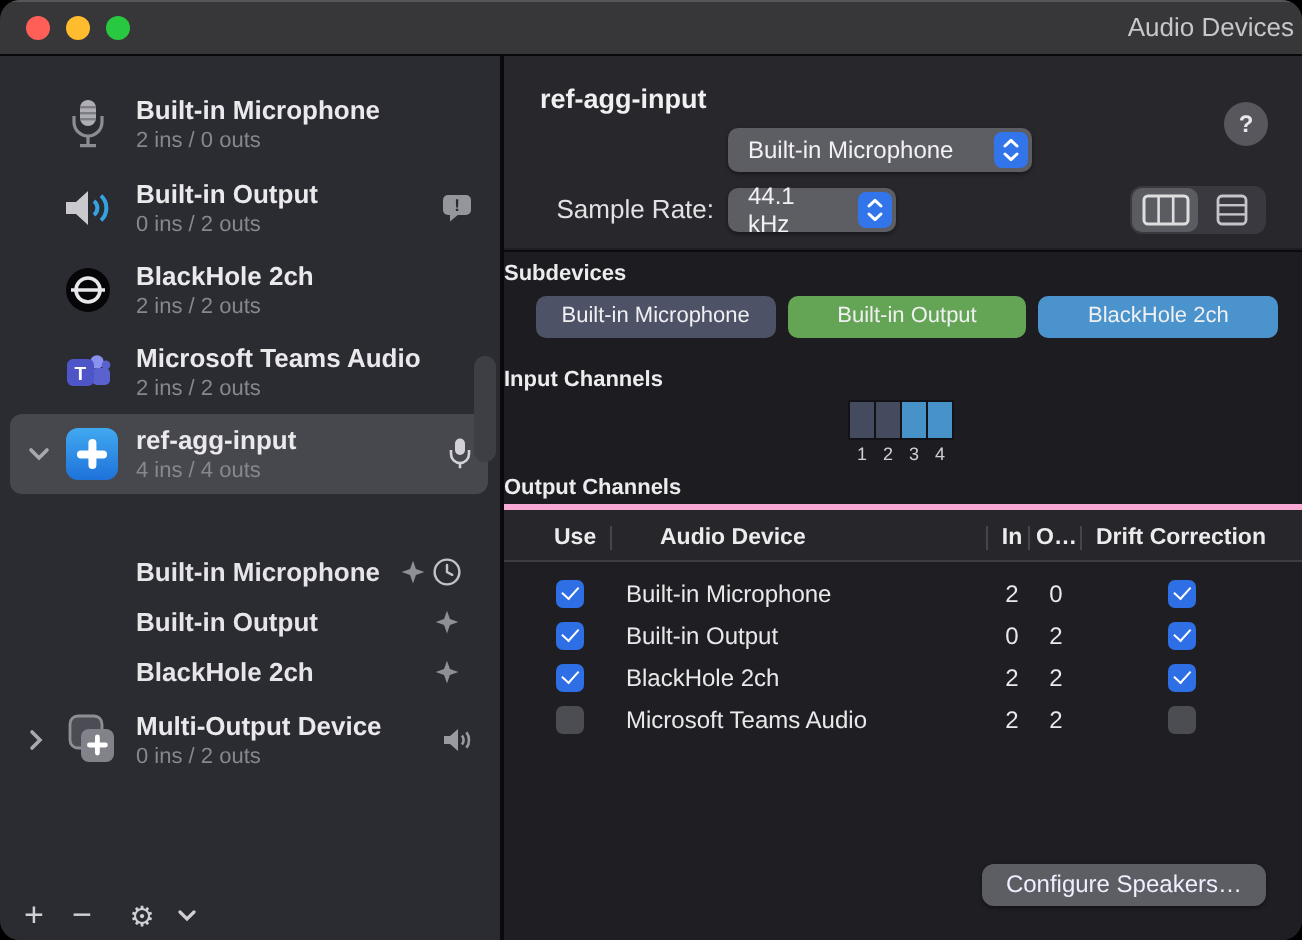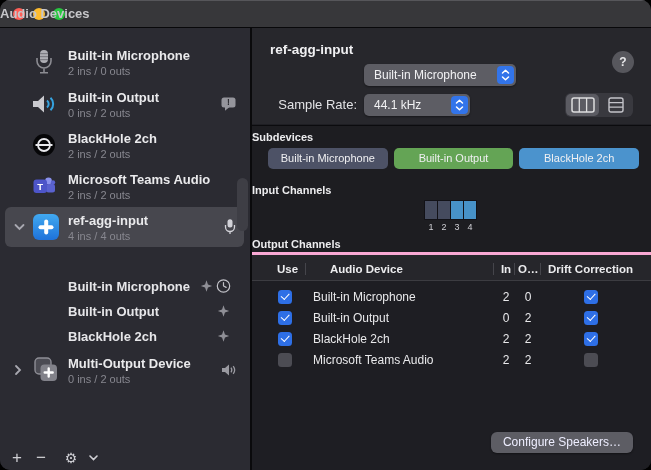--- a/index.html
+++ b/index.html
@@ -1,21 +1,21 @@
 <!DOCTYPE html>
 <html><head>
 <meta charset="utf-8">
 <style>
   html,body{margin:0;padding:0;background:#000;}
   *{box-sizing:border-box;font-family:"Liberation Sans","DejaVu Sans",sans-serif;}
   .window{position:relative;width:651px;height:470px;background:#1e1e23;border-radius:10px;overflow:hidden;}
 
   
   .titlebar{position:absolute;left:0;top:0;right:0;height:28px;background:#37373a;border-bottom:1px solid #08080a;box-shadow:inset 0 1px 0 #56565a;}
-  .title{position:absolute;left:0;right:4px;top:0;height:28px;line-height:28px;text-align:left;color:#c7c7ca;font-size:13px;font-weight:bold;}
+  .title{position:absolute;left:0;right:4px;top:0;height:28px;line-height:28px;text-align:right;color:#c7c7ca;font-size:13px;font-weight:normal;}
   .tl{position:absolute;top:8px;width:12px;height:12px;border-radius:50%;}
   .tl.close{left:13px;background:#ff5f57;}
   .tl.min{left:33px;background:#febc2e;}
   .tl.zoomb{left:53px;background:#28c840;}
 
   
   .sidebar{position:absolute;left:0;top:28px;width:250px;bottom:0;background:#2b2b32;}
   .vsep{position:absolute;left:250px;top:28px;bottom:0;width:2px;background:#0a0a0c;}
   .side-row{position:absolute;left:0;width:250px;height:40px;cursor:default;}
   .side-row.sel::before{content:"";position:absolute;left:5px;right:6px;top:0;bottom:0;background:#47474e;border-radius:6px;}
@@ -264,21 +264,21 @@
       <span>Built-in Microphone</span>
       <span class="cap">
         <svg width="9" height="12" viewBox="0 0 9 12">
             <path d="M1.5 4 L4.5 1.2 L7.5 4" stroke="#fff" stroke-width="1.5" fill="none" stroke-linecap="round" stroke-linejoin="round"></path>
             <path d="M1.5 8 L4.5 10.8 L7.5 8" stroke="#fff" stroke-width="1.5" fill="none" stroke-linecap="round" stroke-linejoin="round"></path>
           </svg>
       </span>
     </div>
 
     <div class="form-label" style="top:69px">Sample Rate:</div>
-    <div class="popup" style="left:112px;top:66px;width:106px;padding-right:36px">
+    <div class="popup" style="left:112px;top:66px;width:84px;padding-right:36px">
       <span>44.1 kHz</span>
       <span class="cap">
         <svg width="9" height="12" viewBox="0 0 9 12">
             <path d="M1.5 4 L4.5 1.2 L7.5 4" stroke="#fff" stroke-width="1.5" fill="none" stroke-linecap="round" stroke-linejoin="round"></path>
             <path d="M1.5 8 L4.5 10.8 L7.5 8" stroke="#fff" stroke-width="1.5" fill="none" stroke-linecap="round" stroke-linejoin="round"></path>
           </svg>
       </span>
     </div>
 
     <div class="seg">

